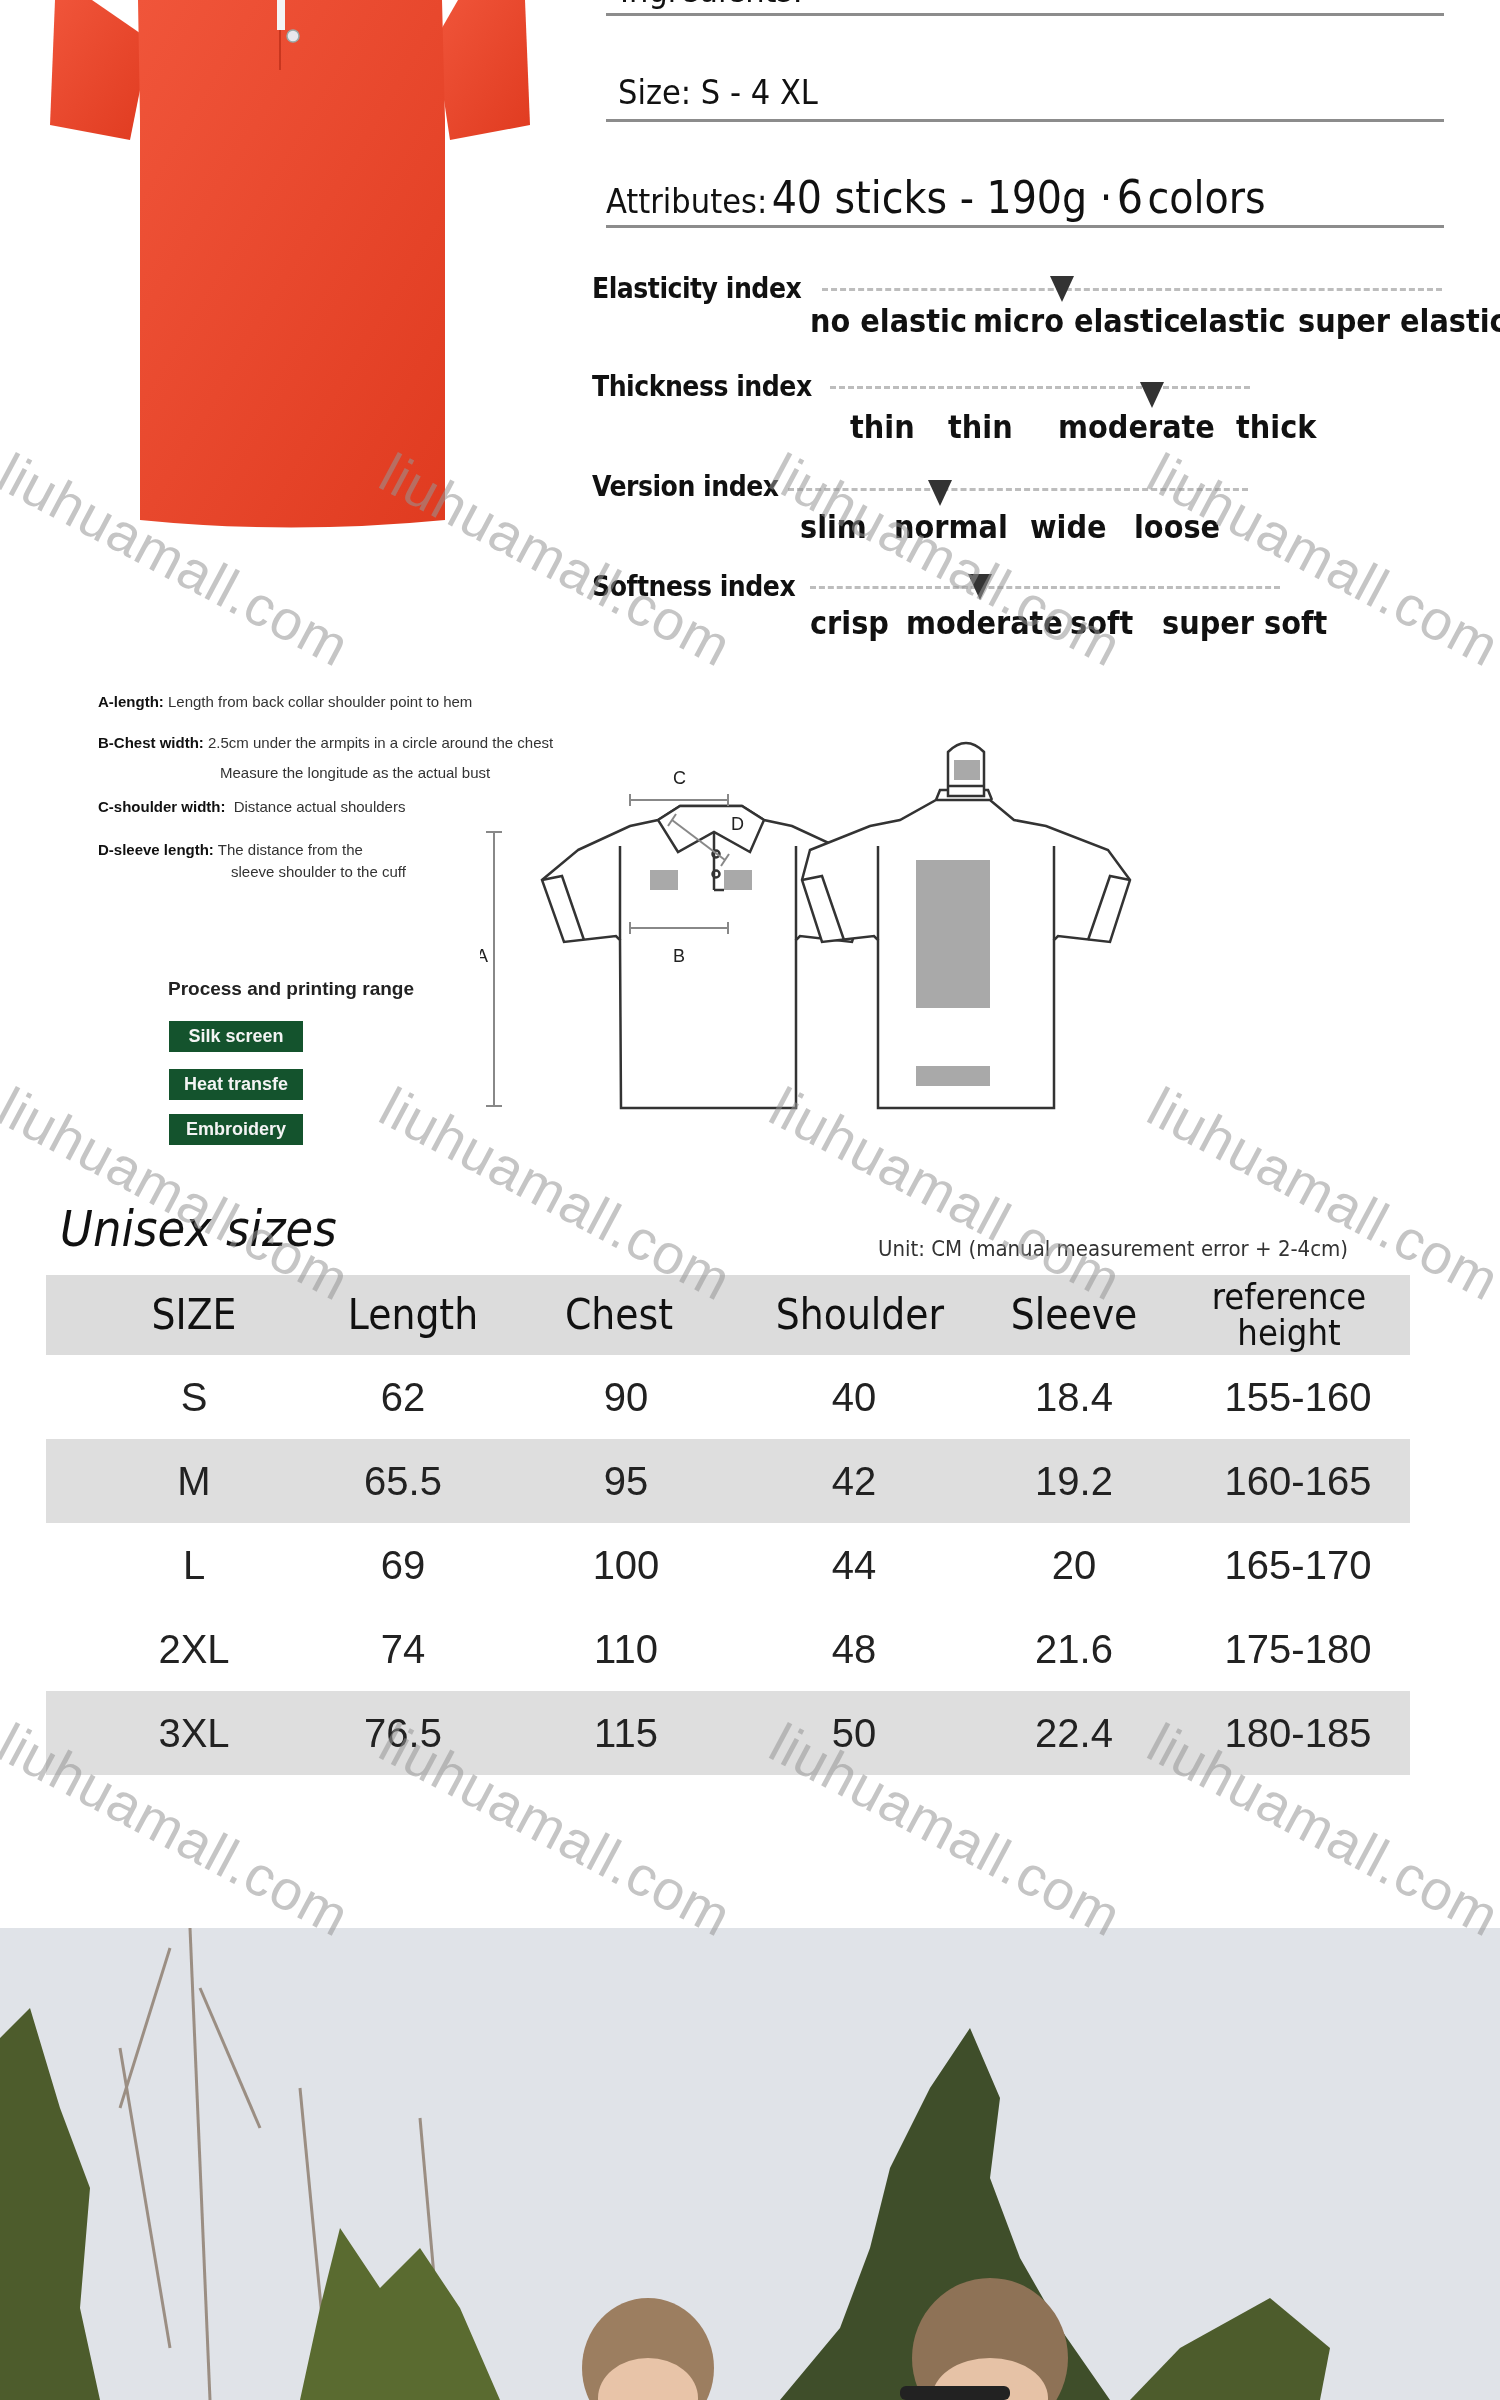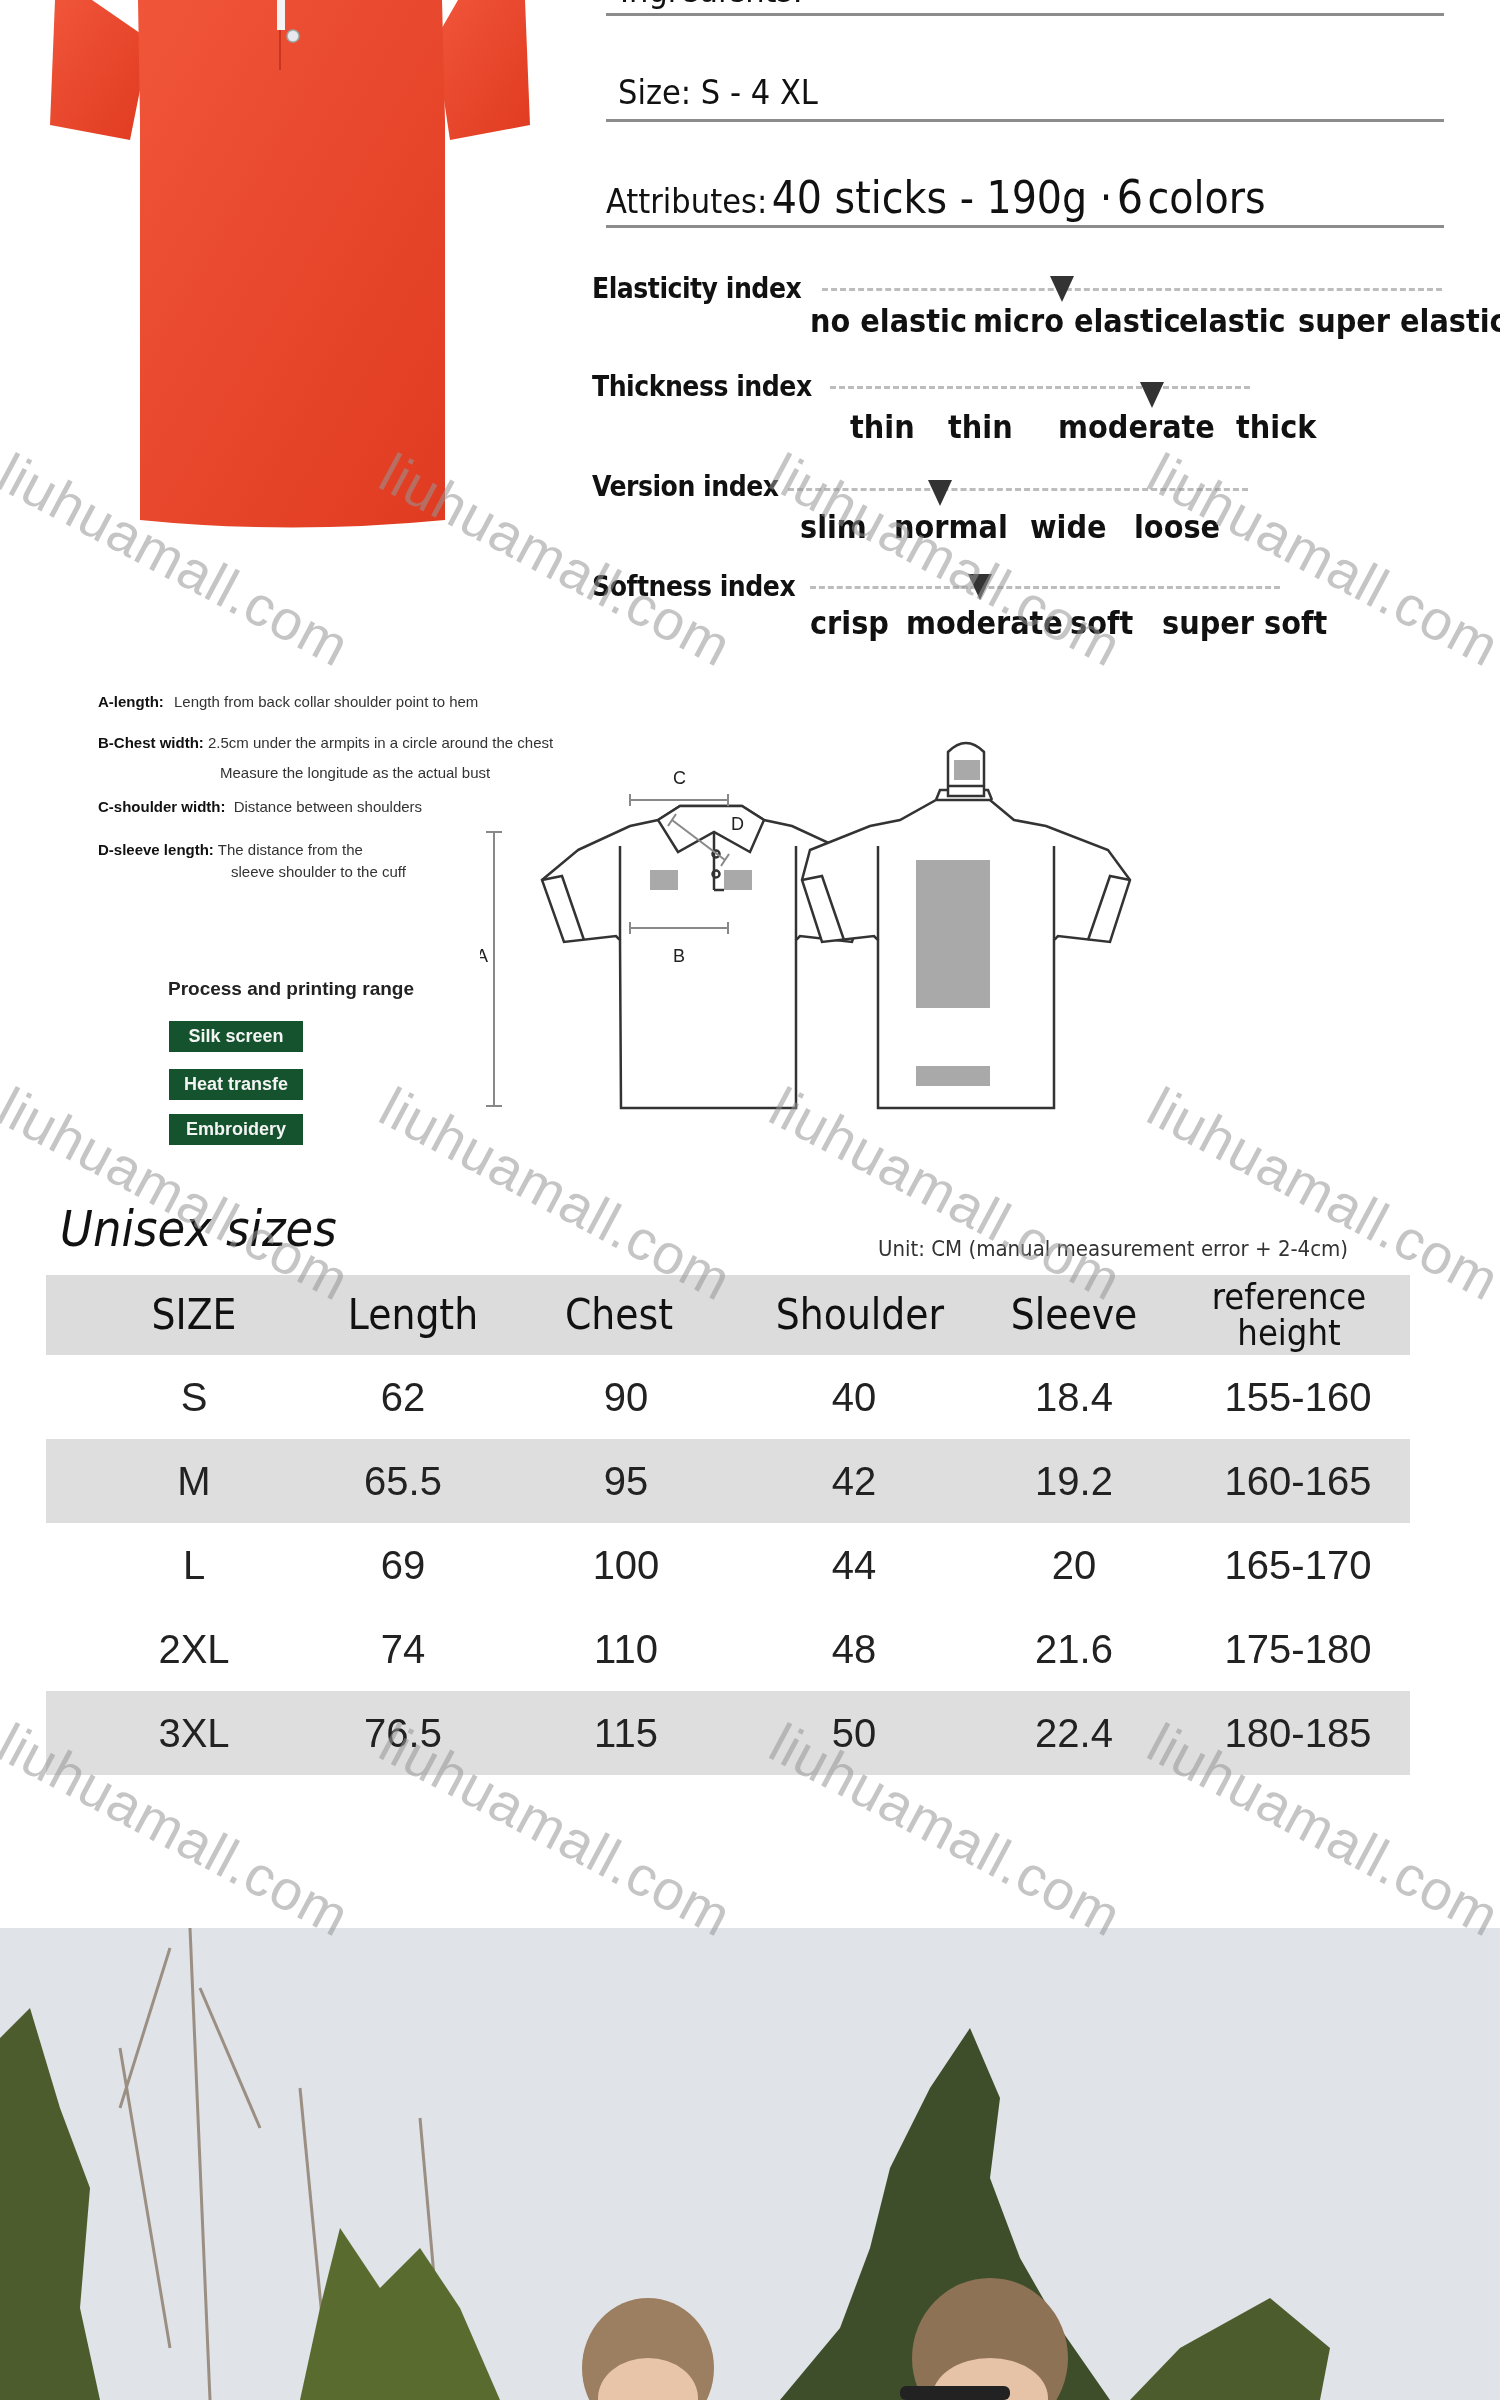--- a/index.html
+++ b/index.html
@@ -121,30 +121,30 @@
   <div class="idx-dash" style="left:218px;top:18px;width:470px"></div>
   <div class="idx-arrow" style="left:376px;top:6px"></div>
   <div class="idx-opt" style="left:218px;top:36px">crisp</div>
   <div class="idx-opt" style="left:314px;top:36px">moderate</div>
   <div class="idx-opt" style="left:478px;top:36px">soft</div>
   <div class="idx-opt" style="left:570px;top:36px">super soft</div>
 </div>
 
 <div class="meas" style="left:98px;top:693px">
   <b>A-length:</b>
-  <span style="margin-left:6px">Length from back collar shoulder point to hem</span>
+  <span style="">Length from back collar shoulder point to hem</span>
 </div>
 <div class="meas" style="left:98px;top:734px">
   <b>B-Chest width:</b>
   <span>2.5cm under the armpits in a circle around the chest</span>
 </div>
 <div class="meas" style="left:220px;top:764px">Measure the longitude as the actual bust</div>
 <div class="meas" style="left:98px;top:798px">
   <b>C-shoulder width:</b>
-  <span style="margin-left:4px">Distance between shoulders</span>
+  <span style="margin-left:4px">Distance actual shoulders</span>
 </div>
 <div class="meas" style="left:98px;top:841px">
   <b>D-sleeve length:</b>
   <span>The distance from the</span>
 </div>
 <div class="meas" style="left:231px;top:863px">sleeve shoulder to the cuff</div>
 
 <div class="proc-title">Process and printing range</div>
 <div class="proc-btn" style="top:1021px">Silk screen</div>
 <div class="proc-btn" style="top:1069px">Heat transfe</div>

